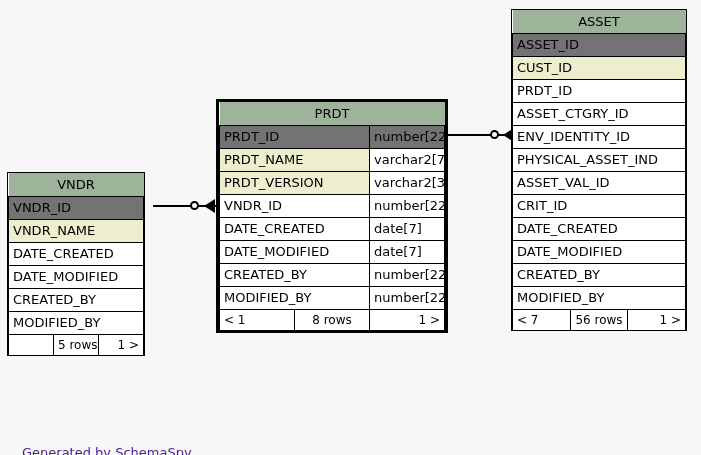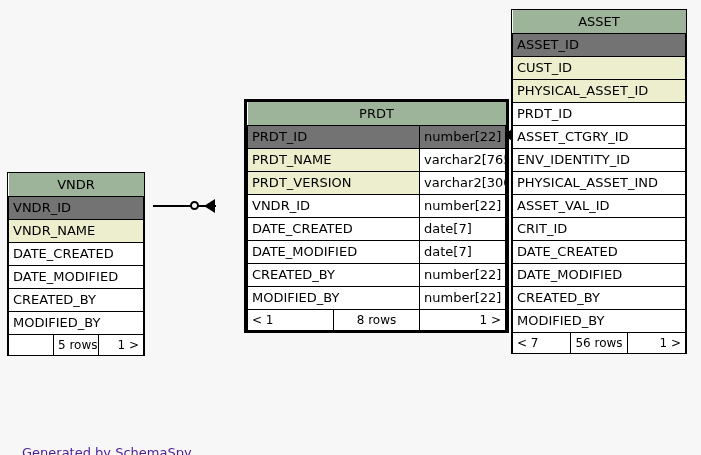--- a/index.html
+++ b/index.html
@@ -136,21 +136,21 @@
       </tr>
       <tr class="ftr">
         <td class="f-left" style="width:44px;"></td>
         <td class="f-mid" style="width:56px;">5 rows</td>
         <td class="f-right">1 &gt;</td>
       </tr>
     </tbody>
       </table>
   </div>
 
-  <div class="table-card focus" style="left:216px;top:99px;width:265px;margin-left:28px;">
+  <div class="table-card focus" style="left:216px;top:99px;width:232px;">
     <table class="tbl">
       <tbody>
           <tr>
         <td class="hdr" colspan="3">PRDT</td>
       </tr>
       <tr class="row-pk">
         <td class="colname" colspan="2" style="width:128px;">PRDT_ID</td>
         <td class="coltype">number[22]</td>
       </tr>
       <tr class="row-idx">
@@ -195,23 +195,20 @@
       <tbody>
           <tr>
         <td class="hdr" colspan="3">ASSET</td>
       </tr>
       <tr class="row-pk">
         <td class="colname" colspan="3">ASSET_ID</td>
       </tr>
       <tr class="row-idx">
         <td class="colname" colspan="3">CUST_ID</td>
       </tr>
-      <tr class="row-idx">
-        <td class="colname" colspan="3">PHYSICAL_ASSET_ID</td>
-      </tr>
       <tr class="row-plain">
         <td class="colname" colspan="3">PRDT_ID</td>
       </tr>
       <tr class="row-plain">
         <td class="colname" colspan="3">ASSET_CTGRY_ID</td>
       </tr>
       <tr class="row-plain">
         <td class="colname" colspan="3">ENV_IDENTITY_ID</td>
       </tr>
       <tr class="row-plain">

